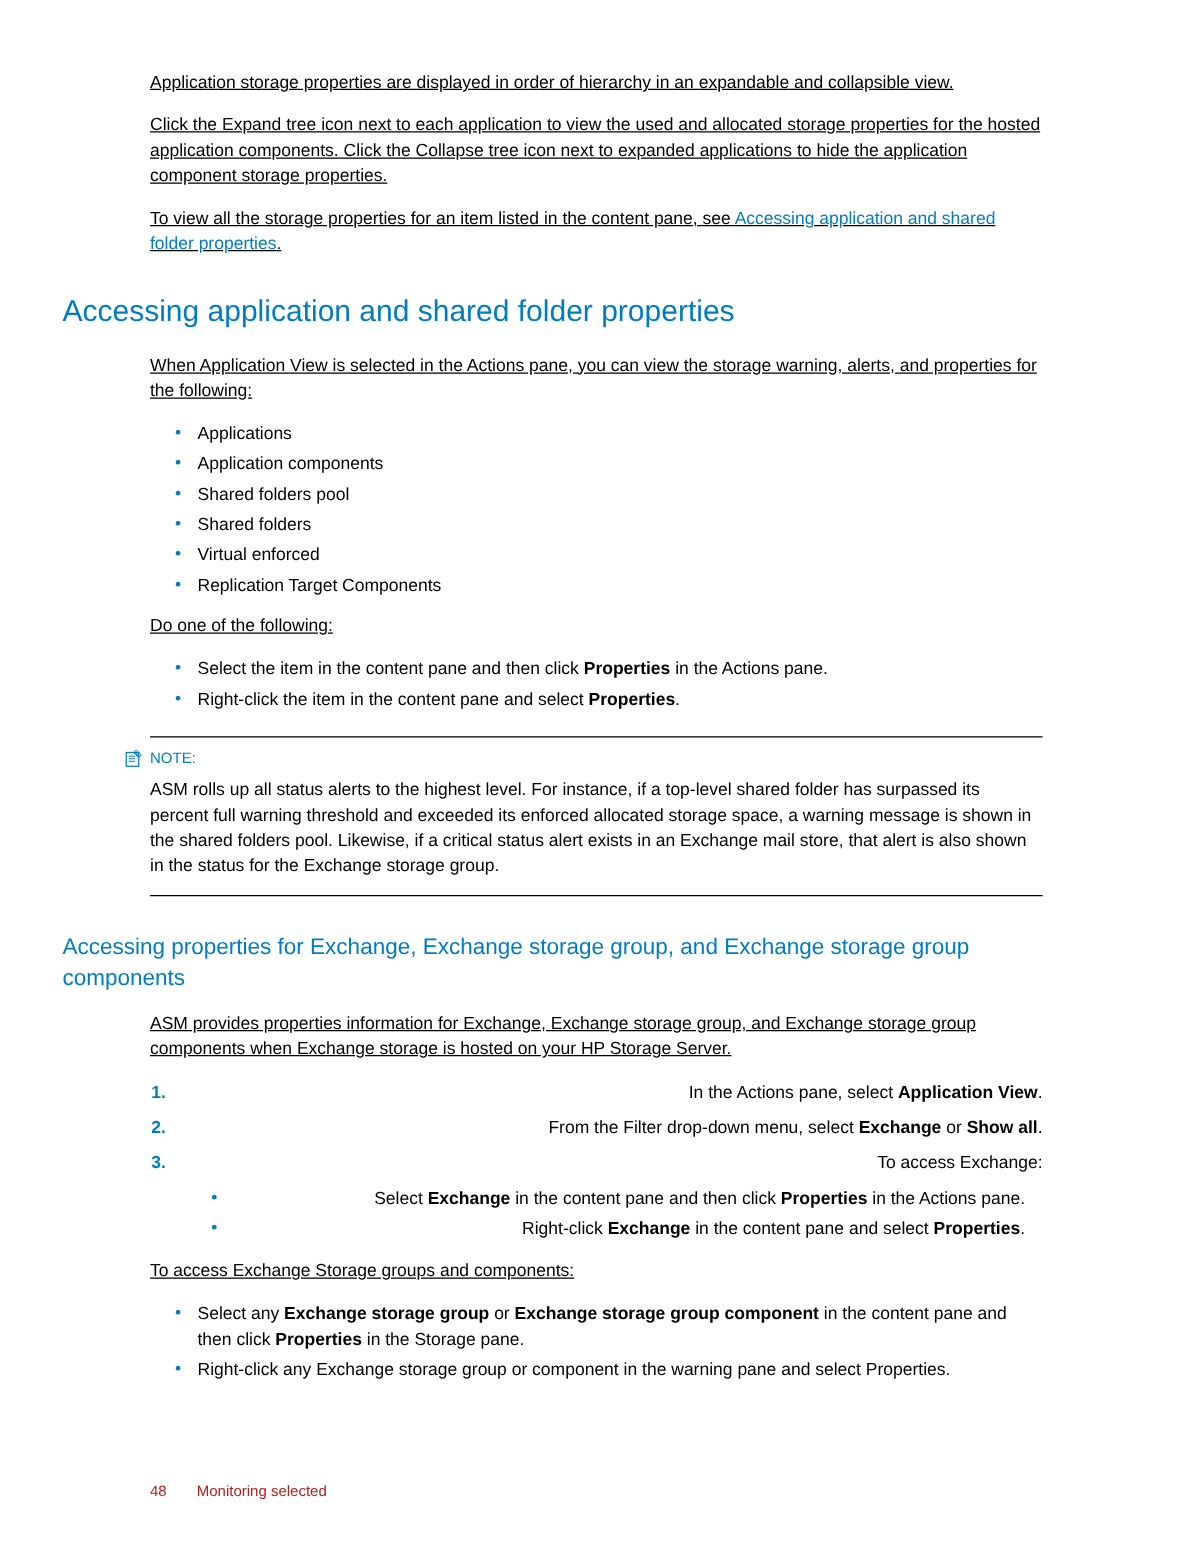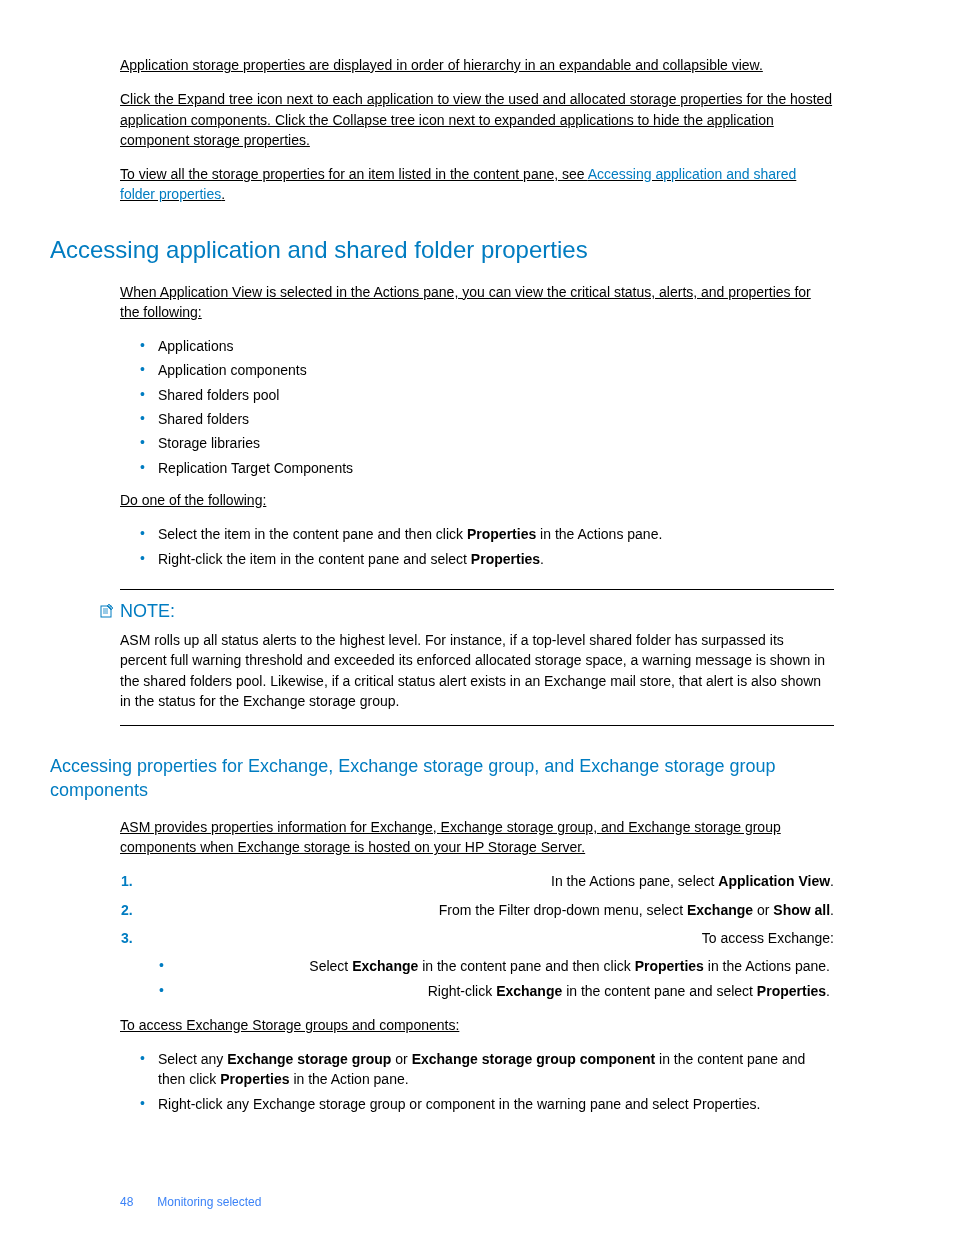--- a/index.html
+++ b/index.html
@@ -76,79 +76,79 @@
     position: absolute;
     left: -24px;
   }
   ul.inner-bullets {
     list-style: none;
     margin: 8px 0 4px 0;
     padding-left: 28px;
   }
   ul.inner-bullets li {
     position: relative;
-    margin: 4px 4px;
+    margin: 4px 14px;
   }
   ul.inner-bullets li::before {
     content: "•";
     color: #007cc1;
     position: absolute;
     left: -18px;
     font-size: 14px;
     line-height: 1.4;
   }
   .note-box {
     margin: 20px 0 20px 70px;
     border-top: 1px solid #000;
     border-bottom: 1px solid #000;
     padding: 8px 0 14px 0;
     position: relative;
   }
   .note-label-row {
     color: #007cc1;
-    font-size: 18px;
+    font-size: 12px;
     margin-bottom: 6px;
     display: flex;
     align-items: center;
     gap: 6px;
     margin-left: -20px;
   }
   .note-icon svg { display:block; }
   .note-text {
     margin: 0;
   }
   .footer {
     margin-top: 80px;
     padding-left: 70px;
     font-size: 12px;
-    color: #3b82f6;
+    color: #b91c1c;
     display: flex;
     gap: 24px;
   }
   b { font-weight: bold; }
 </style>
 </head>
 <body>
 
 <p class="body-text">Application storage properties are displayed in order of hierarchy in an expandable and collapsible view.</p>
 <p class="body-text">Click the Expand tree icon next to each application to view the used and allocated storage properties for the hosted application components. Click the Collapse tree icon next to expanded applications to hide the application component storage properties.</p>
 <p class="body-text">
   <span>To view all the storage properties for an item listed in the content pane, see </span><a class="inline-link">Accessing application and shared folder properties</a><span>.</span>
 </p>
 
 <h1 class="blue-heading">Accessing application and shared folder properties</h1>
 
-<p class="body-text">When Application View is selected in the Actions pane, you can view the critical status, alerts, and properties for the following:</p>
+<p class="body-text">When Application View is selected in the Actions pane, you can view the storage warning, alerts, and properties for the following:</p>
 
 <ul class="bullets">
   <li>Applications</li>
   <li>Application components</li>
   <li>Shared folders pool</li>
   <li>Shared folders</li>
-  <li>Storage libraries</li>
+  <li>Virtual enforced</li>
   <li>Replication Target Components</li>
 </ul>
 
 <p class="body-text">Do one of the following:</p>
 
 <ul class="bullets">
   <li>
     <span>Select the item in the content pane and then click </span><b>Properties</b><span> in the Actions pane.</span>
   </li>
   <li>
@@ -194,21 +194,21 @@
         <span>Right-click </span><b>Exchange</b><span> in the content pane and select </span><b>Properties</b><span>.</span>
       </li>
     </ul>
   </li>
 </ol>
 
 <p class="body-text">To access Exchange Storage groups and components:</p>
 
 <ul class="bullets">
   <li>
-    <span>Select any </span><b>Exchange storage group</b><span> or </span><b>Exchange storage group component</b><span> in the content pane and then click </span><b>Properties</b><span> in the Action pane.</span>
+    <span>Select any </span><b>Exchange storage group</b><span> or </span><b>Exchange storage group component</b><span> in the content pane and then click </span><b>Properties</b><span> in the Storage pane.</span>
   </li>
   <li>Right-click any Exchange storage group or component in the warning pane and select Properties.</li>
 </ul>
 
 <div class="footer">
   <span>48</span>
   <span>Monitoring selected</span>
 </div>
 
 </body></html>

